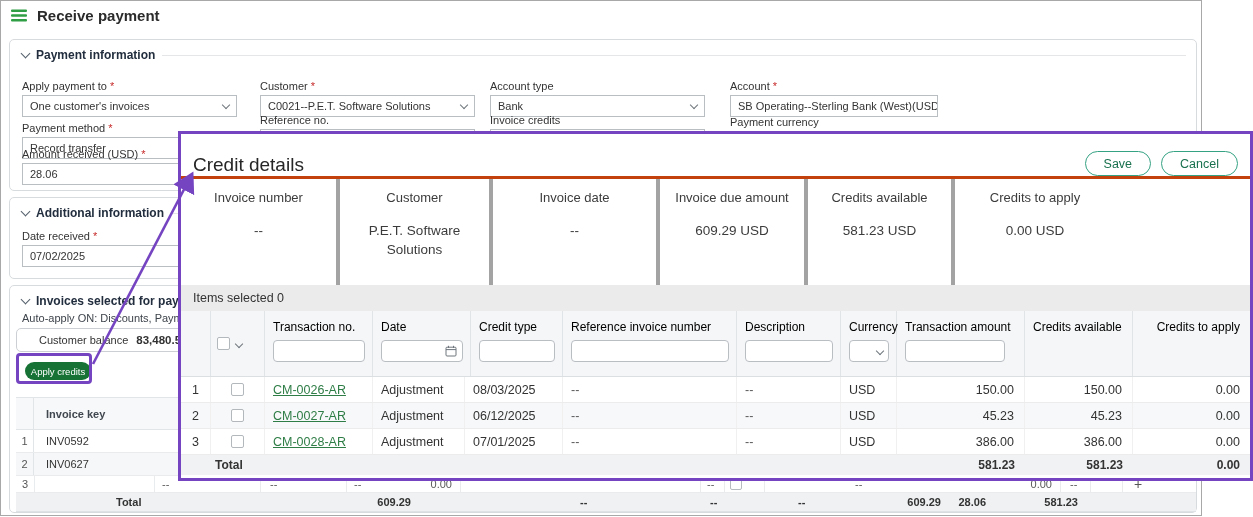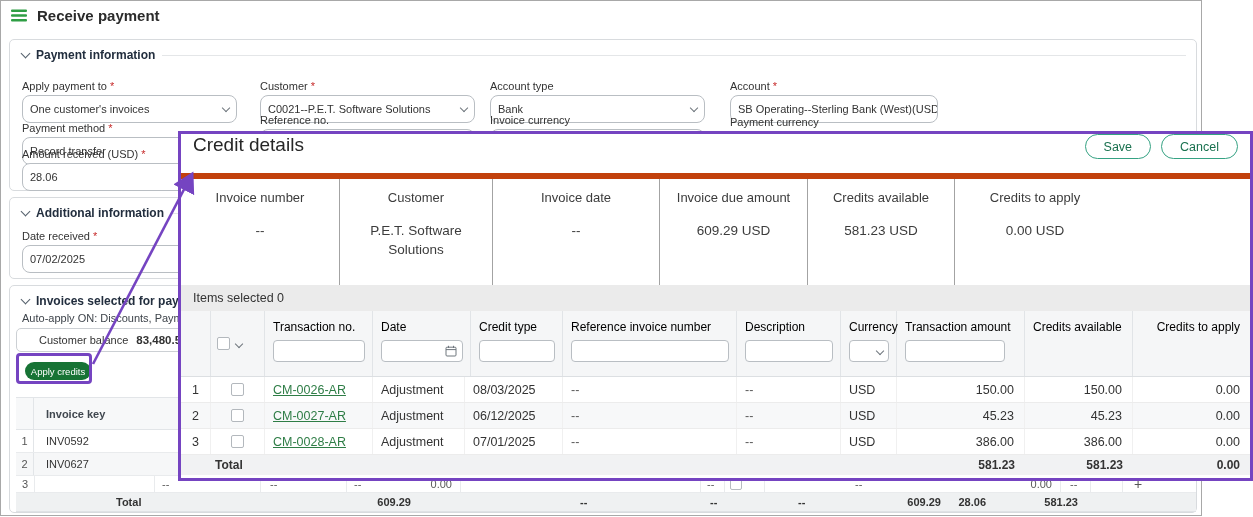--- a/index.html
+++ b/index.html
@@ -18,21 +18,21 @@
 
   .section-head { position:absolute; left:12px; top:8px; display:flex; align-items:center; gap:7px;
                   font-weight:bold; font-size:12px; color:#222e3e; cursor:pointer; }
   .sec-chev { width:7px; height:7px; border-right:1.6px solid #55606c; border-bottom:1.6px solid #55606c;
               transform:rotate(45deg); margin-top:-3px; }
   .section-rule { position:absolute; top:15px; right:10px; height:1px; background:#e4e6e8; }
 
   .field { position:absolute; }
   .flabel { font-size:11px; font-weight:normal; color:#333; margin-bottom:3px; white-space:nowrap; }
   .flabel.req::after { content:"*"; color:#c62a2a; margin-left:3px; }
-  .control { height:28px; border:1px solid #b9bec3; border-radius:8px; background:#fff; font-size:11px;
+  .control { height:22px; border:1px solid #b9bec3; border-radius:0; background:#fff; font-size:11px;
              color:#333; display:flex; align-items:center; justify-content:space-between; padding:10px 7px; white-space:nowrap; overflow:hidden; }
   .chev { width:6px; height:6px; border-right:1.4px solid #6f767d; border-bottom:1.4px solid #6f767d;
           transform:rotate(45deg); margin-top:-3px; flex:0 0 auto; margin-left:6px; }
   .plain-value { font-size:11px; color:#333; }
 
   .auto-apply { position:absolute; left:12px; top:26px; font-size:11px; color:#3d434a; }
   .balance-box { position:absolute; left:6px; top:42px; width:360px; height:24px; border:1px solid #ccd0d4;
                  border-radius:5px; display:flex; align-items:center; gap:8px; padding-left:22px;
                  font-size:11px; color:#333; background:#fff; white-space:nowrap; }
   .balance-box b { font-size:11.5px; }
@@ -56,30 +56,30 @@
   .bg-total { position:relative; height:19px; background:#eff1f2; border-bottom:1px solid #dfe2e5;
               font-size:11px; color:#333; }
   .bg-total span { position:absolute; top:3px; font-weight:600; }
   .ra { text-align:right; }
   .mini-check { width:12px; height:12px; border:1px solid #b6bbc0; border-radius:2px; background:#fff; display:inline-block; }
   .plus-glyph { font-size:14px; color:#555; font-weight:400; }
 
   
   .modal { position:absolute; left:178px; top:131px; width:1075px; height:350px; background:#fff;
            border:3px solid #7544c1; z-index:10; }
-  .modal-titlebar { height:45px; display:flex; align-items:flex-start; justify-content:space-between;
-                    padding:0 12px 0 12px; border-bottom:6px solid #c2410c; }
+  .modal-titlebar { height:45px; display:flex; align-items:flex-end; justify-content:space-between;
+                    padding:0 12px 0 12px; border-bottom:3px solid #c2410c; }
   .modal-title { font-size:19px; color:#262626; }
   .pill-btns { display:flex; gap:10px; }
   .pill { height:25px; padding:0 18px; border-radius:13px; border:1px solid #35a283; background:#fff;
           color:#19714f; font-size:12.5px; display:flex; align-items:center; cursor:pointer; font-family:inherit; }
 
   .summary { height:106px; display:flex; }
   .sum-col { padding-top:11px; text-align:center; }
-  .sum-col.bordered { border-right:1px solid #a3a3a3; }
+  .sum-col.bordered { border-right:4px solid #a3a3a3; }
   .sum-label { font-size:13px; color:#3c3c3c; }
   .sum-value { font-size:13.5px; color:#3c3c3c; margin-top:17px; padding:0 10px; line-height:1.4; }
 
   .items-band { height:26px; background:#ebebeb; font-size:12.5px; color:#333; display:flex;
                 align-items:center; padding-left:12px; }
 
   .mtable-head { height:66px; background:#f5f6f7; border-bottom:1px solid #dcdfe2; display:flex; }
   .mh-cell { border-right:1px solid #e1e4e7; padding:9px 0 0 8px; }
   .mh-cell:last-child { border-right:none; }
   .mh-label { font-size:12px; font-weight:normal; color:#000000; white-space:nowrap; }
@@ -176,21 +176,21 @@
             <span class="chev"></span>
         </div>
       </div>
       <div class="field" style="left:250px; top:74px; width:215px">
         <div class="flabel"><span>Reference no.</span></div>
         <div class="control">
           <span></span>
         </div>
       </div>
       <div class="field" style="left:480px; top:74px; width:215px">
-        <div class="flabel"><span>Invoice currency</span></div>
+        <div class="flabel"><span>Invoice credits</span></div>
         <div class="control">
           <span>USD</span>
             <span class="chev"></span>
         </div>
       </div>
       <div class="field" style="left:720px; top:76px; width:208px">
         <div class="flabel"><span>Payment currency</span></div>
         <div class="plain-value">USD</div>
       </div>
 

